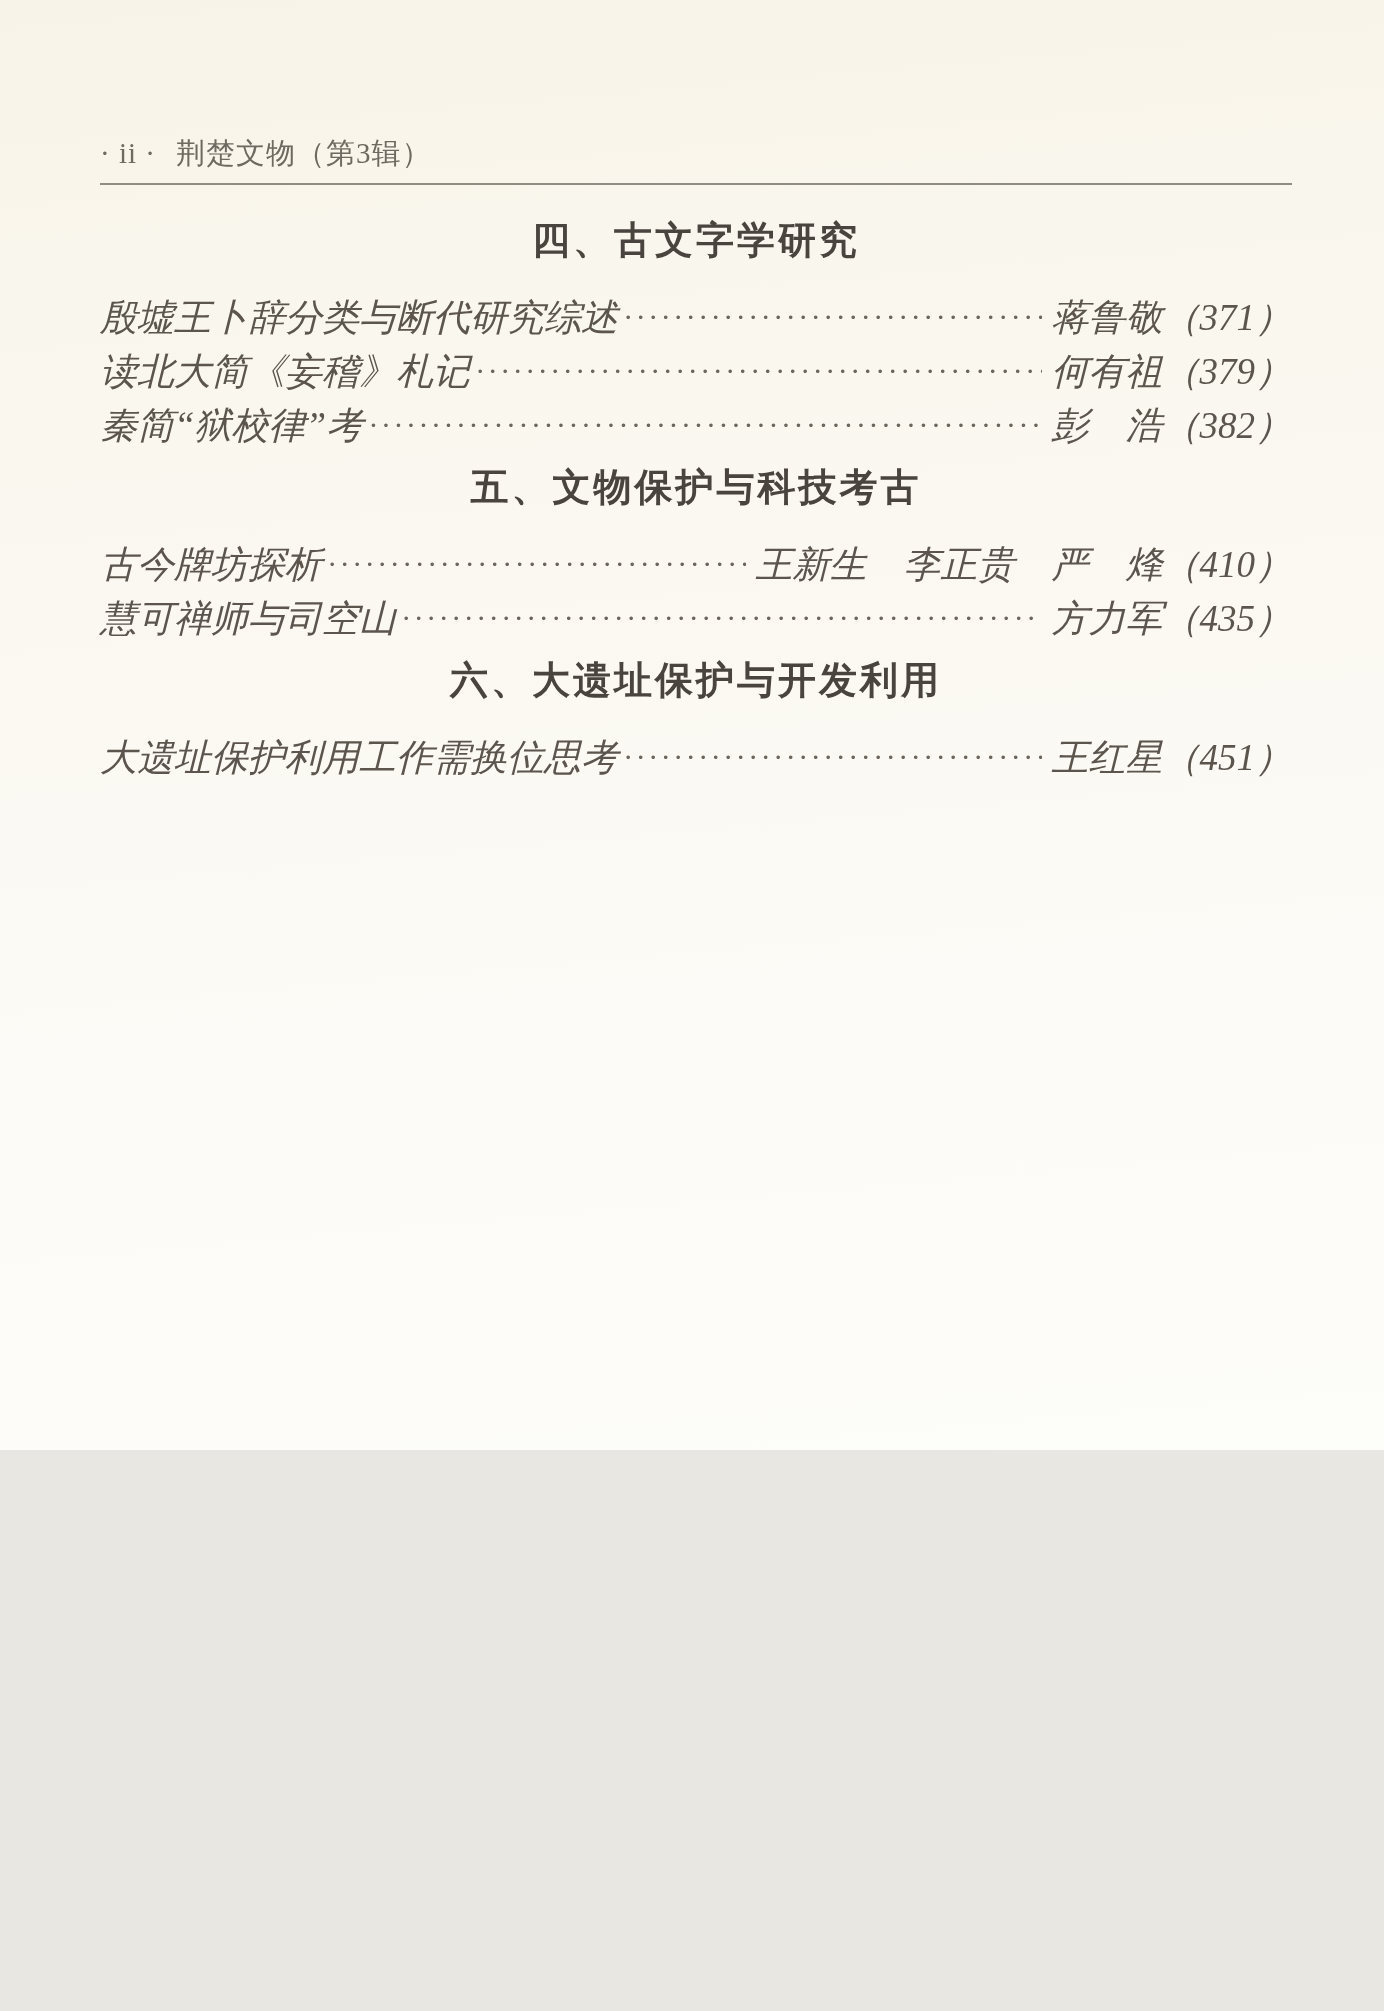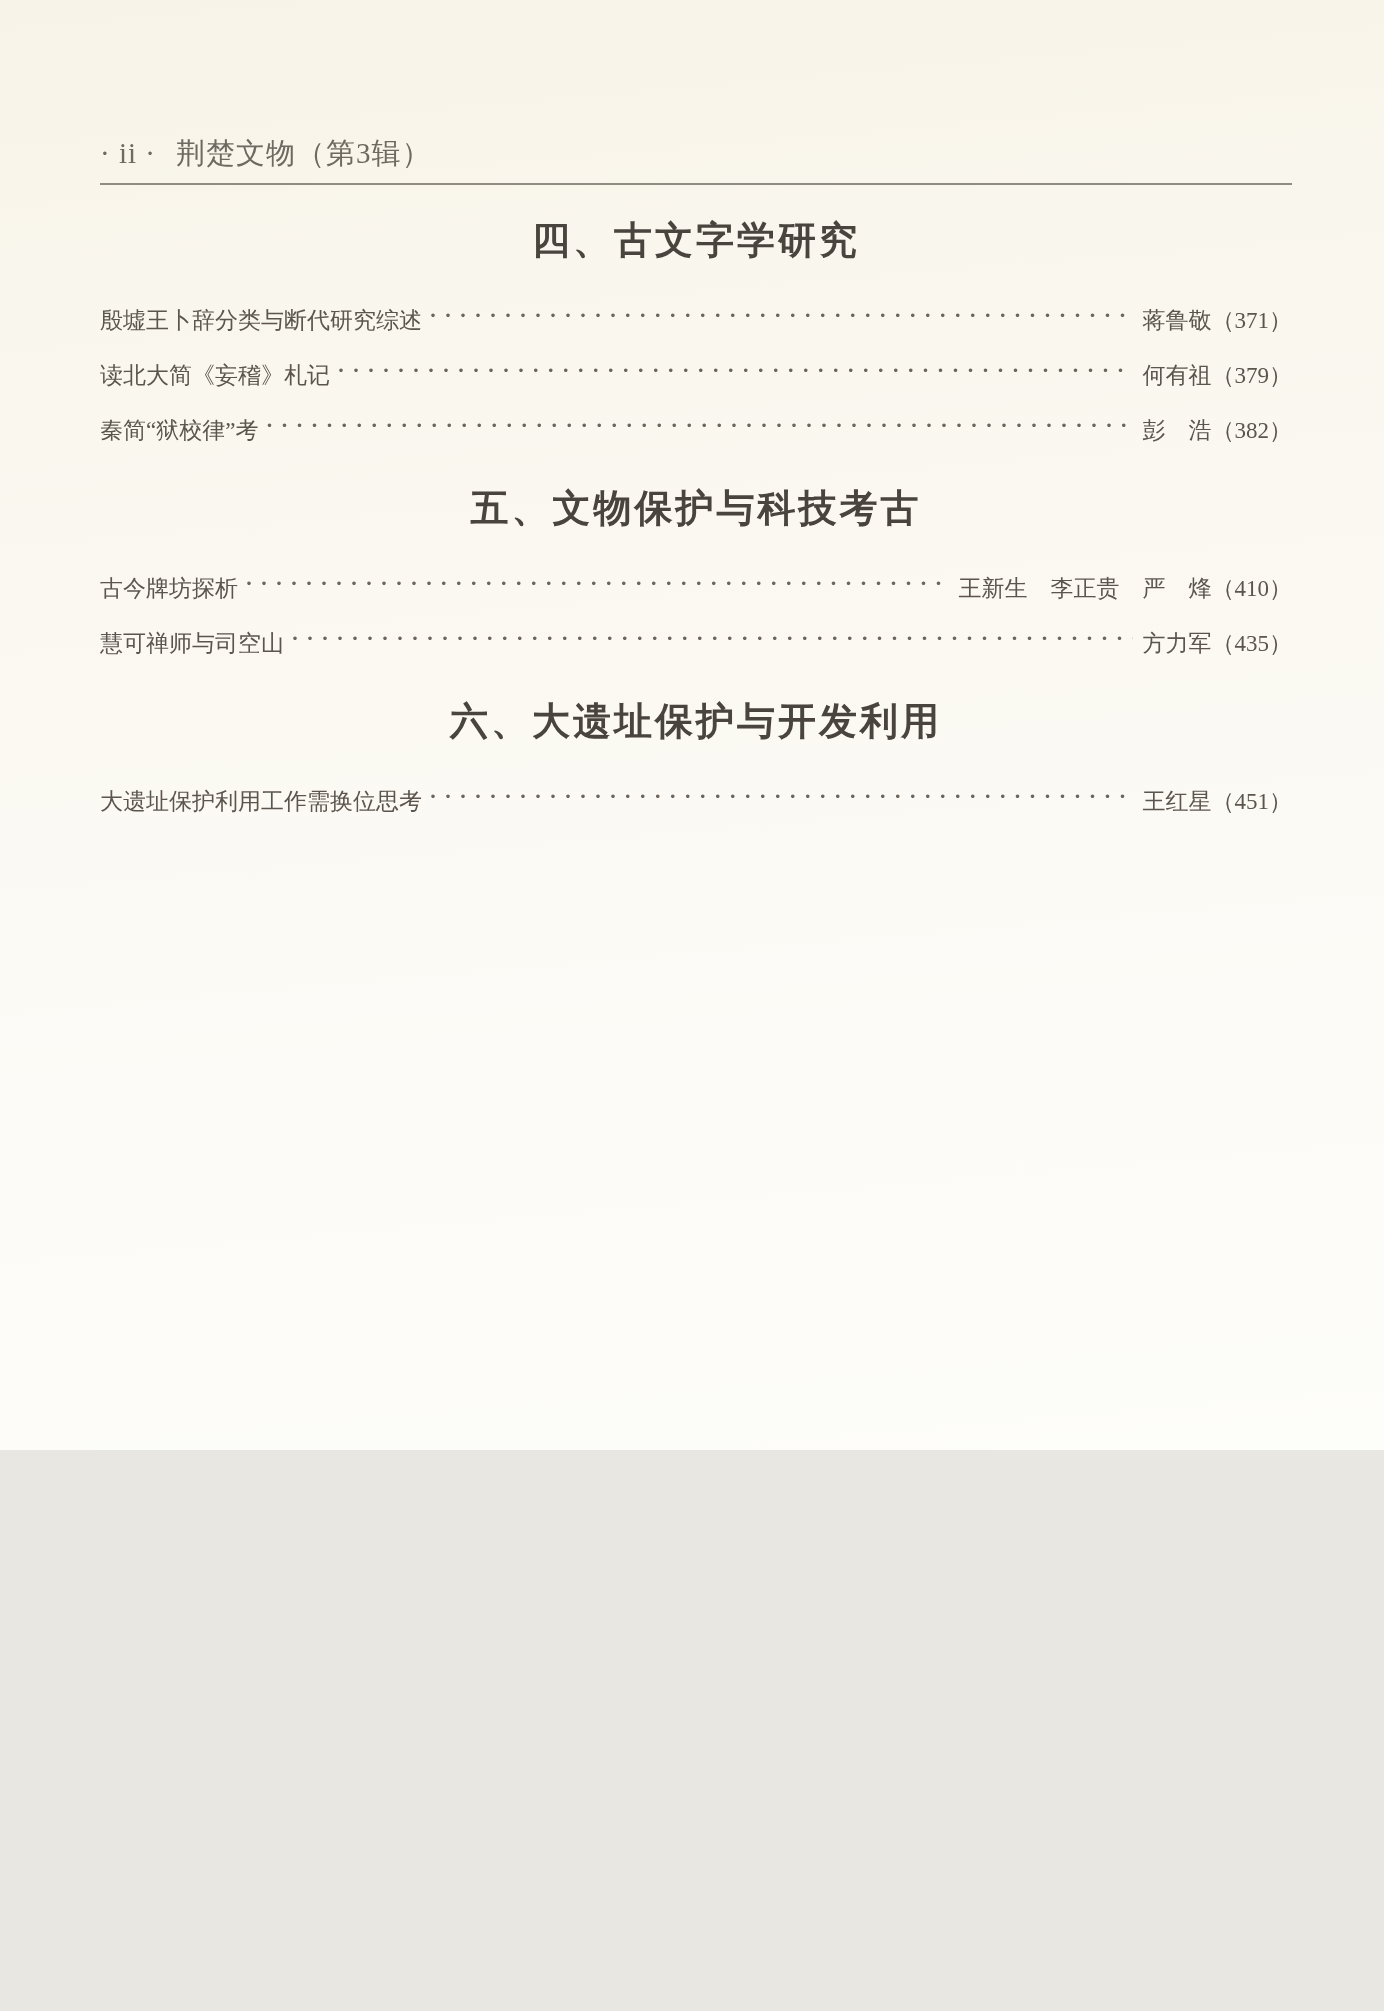--- a/index.html
+++ b/index.html
@@ -54,30 +54,31 @@
   .section-heading {
     text-align: center;
     font-family: "Liberation Sans", "DejaVu Sans", sans-serif;
     font-weight: bold;
     font-size: 38px;
     color: #49453e;
     letter-spacing: 3px;
     margin: 0;
   }
   .toc-section.first .section-heading { margin-top: 30px; }
-  .toc-section.later .section-heading { margin-top: 26px; }
+  .toc-section.later .section-heading { margin-top: 8px; }
   .entries {
     margin-top: 26px;
   }
   .entry {
     display: flex;
     align-items: baseline;
-    font-size: 23px;
+    font-size: 37px;
     line-height: 52px;
     white-space: pre;
+    font-style: italic;
   }
   .entry-title { flex: 0 0 auto; }
   .dot-leader {
     flex: 1 1 auto;
     overflow: hidden;
     white-space: nowrap;
     margin: 0 6px;
     color: #6b655b;
     position: relative;
     top: -3px;

